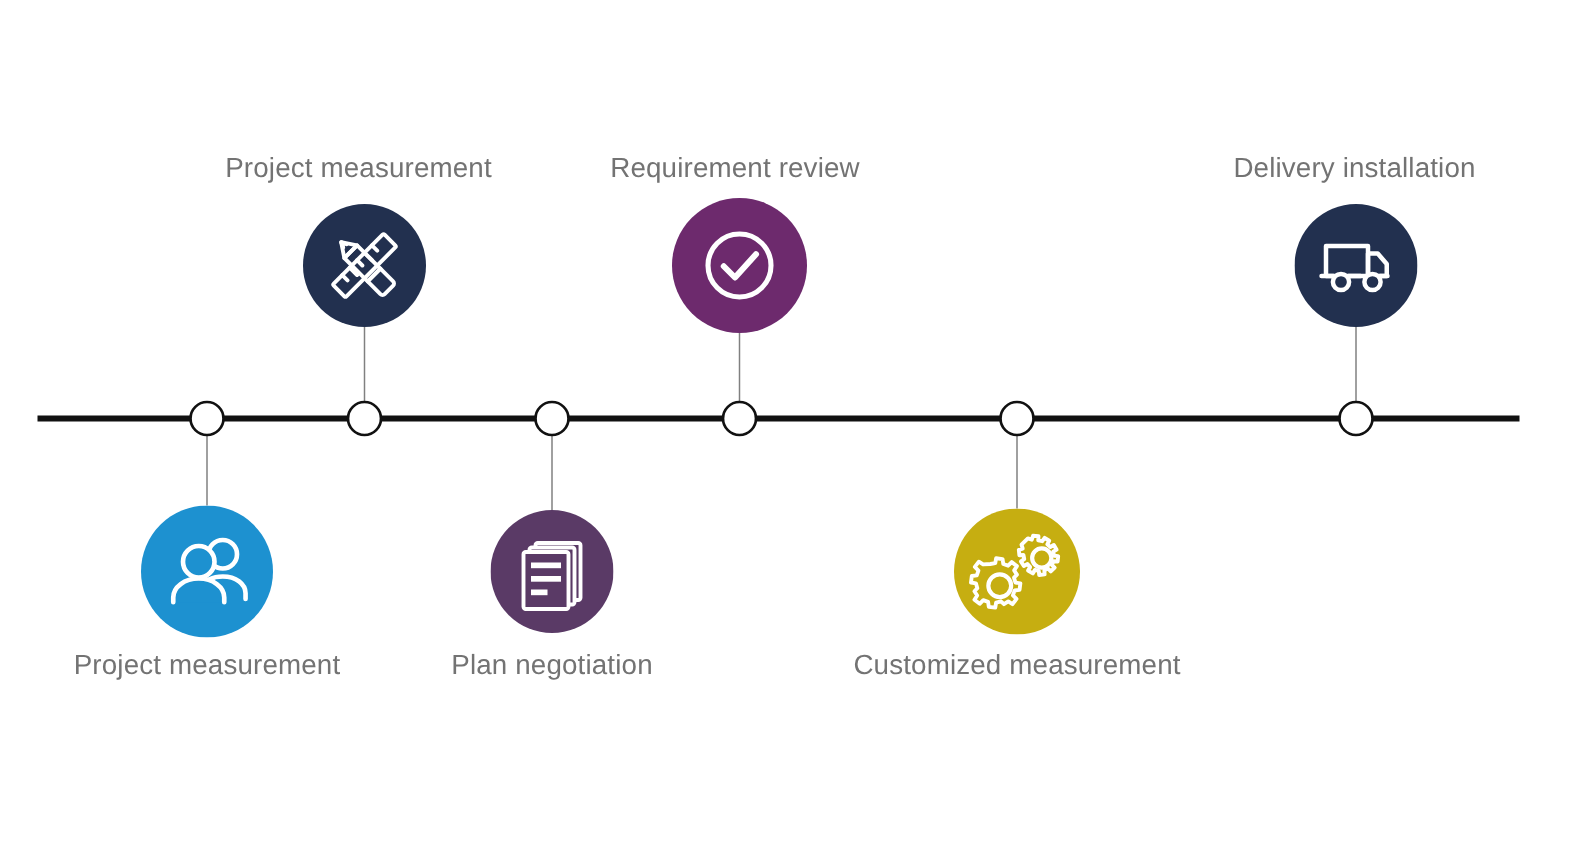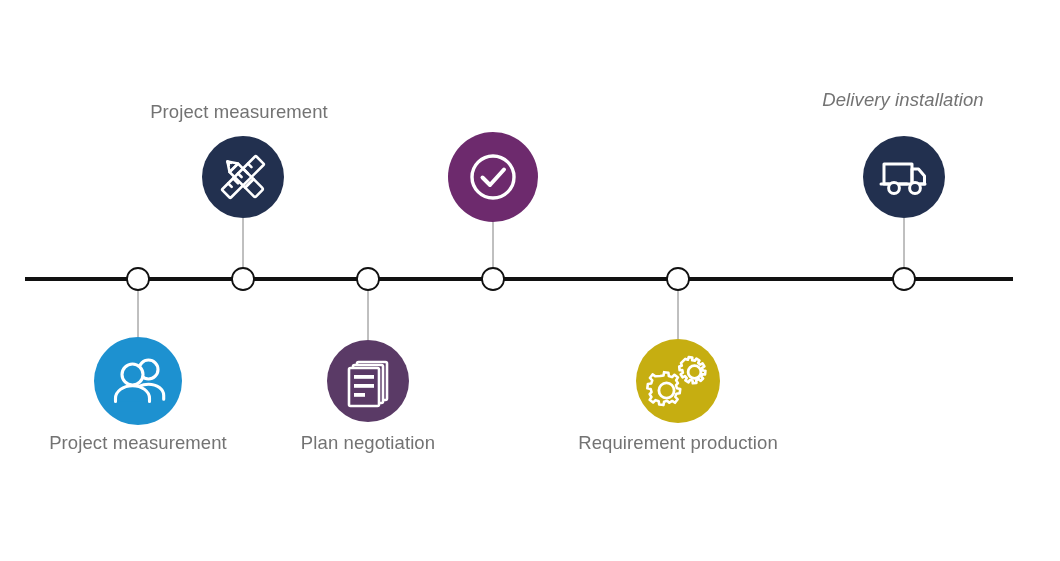--- a/index.html
+++ b/index.html
@@ -121,43 +121,44 @@
 
   <span class="step-icon-wrap" style="left:493px; top:177px;">
     <svg width="90" height="90" viewBox="0 0 90 90" xmlns="http://www.w3.org/2000/svg">
       <circle cx="45" cy="45" r="45" fill="#6d2a6d"></circle>
       <g fill="none" stroke="#ffffff" stroke-linecap="round" stroke-linejoin="round">
         <circle cx="45" cy="45" r="21" stroke-width="3.4"></circle>
         <path d="M34.5 45.5l7.5 7.5 14-15.5" stroke-width="4"></path>
       </g>
     </svg>
   </span>
+  <div class="step-label" style="left:490px; top:103px;">Requirement review</div>
 
   <span class="step-icon-wrap" style="left:678px; top:381px;">
     <svg width="84" height="84" viewBox="0 0 84 84" xmlns="http://www.w3.org/2000/svg">
       <circle cx="42" cy="42" r="42" fill="#c6ae11"></circle>
       <g fill="none" stroke="#ffffff" stroke-width="2.8" stroke-linejoin="round">
 
         <path d="M55.5 20.5l2.8.9.9-2.8 3.9.4-.2 2.9 2.9.6 1.7-2.4 3.3 2.1-1.4 2.6 2.2 1.9 2.5-1.5 2 3.4-2.5 1.5.7 2.8 2.9.3-.4 3.9-2.9-.2-1.3 2.6 2.1 2-2.8 2.7-2-2.1-2.6 1.3.2 2.9-3.9.4-.3-2.9-2.8-.7-1.5 2.5-3.4-2 1.5-2.5-1.9-2.2-2.6 1.4-2.1-3.3 2.4-1.7-.6-2.9-2.9.2-.4-3.9 2.8-.9-.9-2.8z" transform="translate(-7,-1) scale(0.93) translate(5,2)"></path>
         <circle cx="58.5" cy="33" r="6.4"></circle>
 
         <path d="M29 39.5l3.6-.6.6-3.6 4.7.6.5 3.6 3.5 1.2 2.6-2.6 3.8 2.9-2 3.1 2 3.1-2.1 2.2 1 3.5 3.6.6-.6 4.7-3.6.5-1.2 3.5 2.6 2.6-2.9 3.8-3.1-2-3.1 2-2.2-2.1-3.5 1-.6 3.6-4.7-.6-.5-3.6-3.5-1.2-2.6 2.6-3.8-2.9 2-3.1-2-3.1 2.1-2.2-1-3.5-3.6-.6.6-4.7 3.6-.5 1.2-3.5-2.6-2.6 2.9-3.8 3.1 2z" transform="translate(-8,-3) scale(0.92) translate(6,4)"></path>
         <circle cx="30.5" cy="51.5" r="7.6"></circle>
       </g>
     </svg>
   </span>
-  <div class="step-label" style="left:678px; top:434px;">Requirement production</div>
+  <div class="step-label" style="left:678px; top:434px;">Customized measurement</div>
 
   <span class="step-icon-wrap" style="left:904px; top:177px;">
     <svg width="82" height="82" viewBox="0 0 82 82" xmlns="http://www.w3.org/2000/svg">
       <circle cx="41" cy="41" r="41" fill="#22304f"></circle>
       <g fill="none" stroke="#ffffff" stroke-width="3" stroke-linejoin="round" stroke-linecap="round">
         <path d="M21 28h28v20H21z"></path>
         <path d="M49 33h6.5l6 7v8H49z"></path>
         <path d="M18 48h8M36 48h8M57 48h5"></path>
         <circle cx="31" cy="52" r="5.4" fill="#22304f"></circle>
         <circle cx="52" cy="52" r="5.4" fill="#22304f"></circle>
       </g>
     </svg>
   </span>
-  <div class="step-label" style="left:903px; top:91px;font-style:italic;">Delivery installation</div>
+  <div class="step-label" style="left:903px; top:103px;">Delivery installation</div>
 
 </div>
 
 </body></html>

